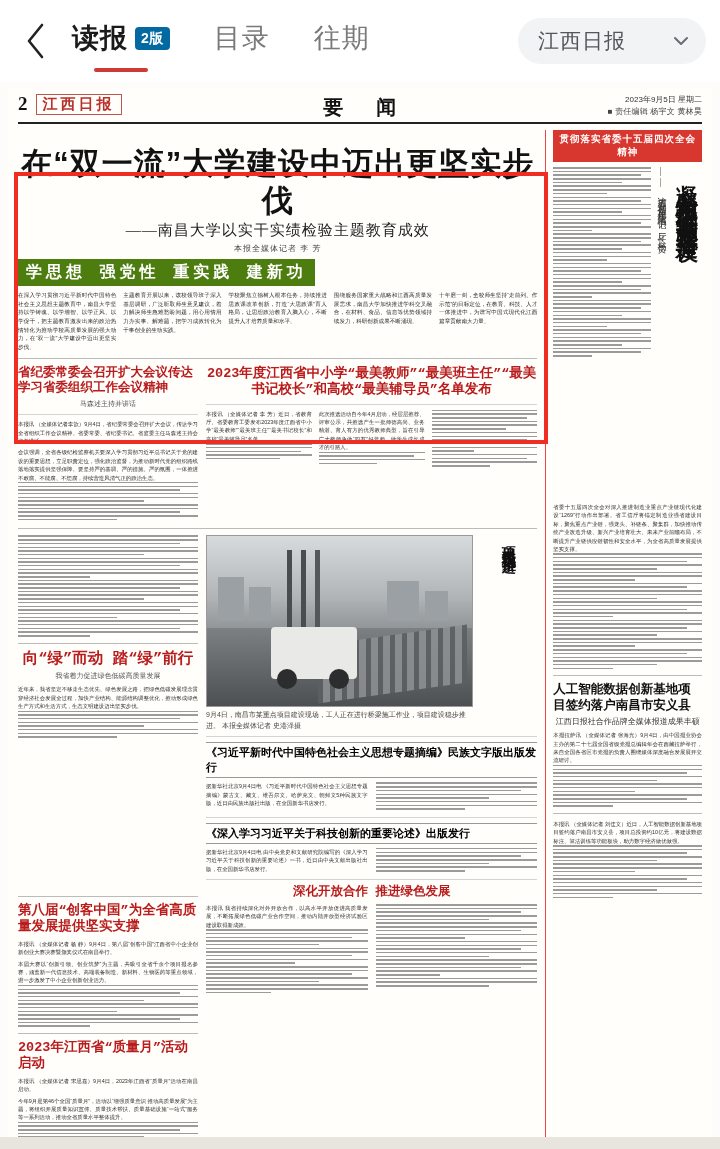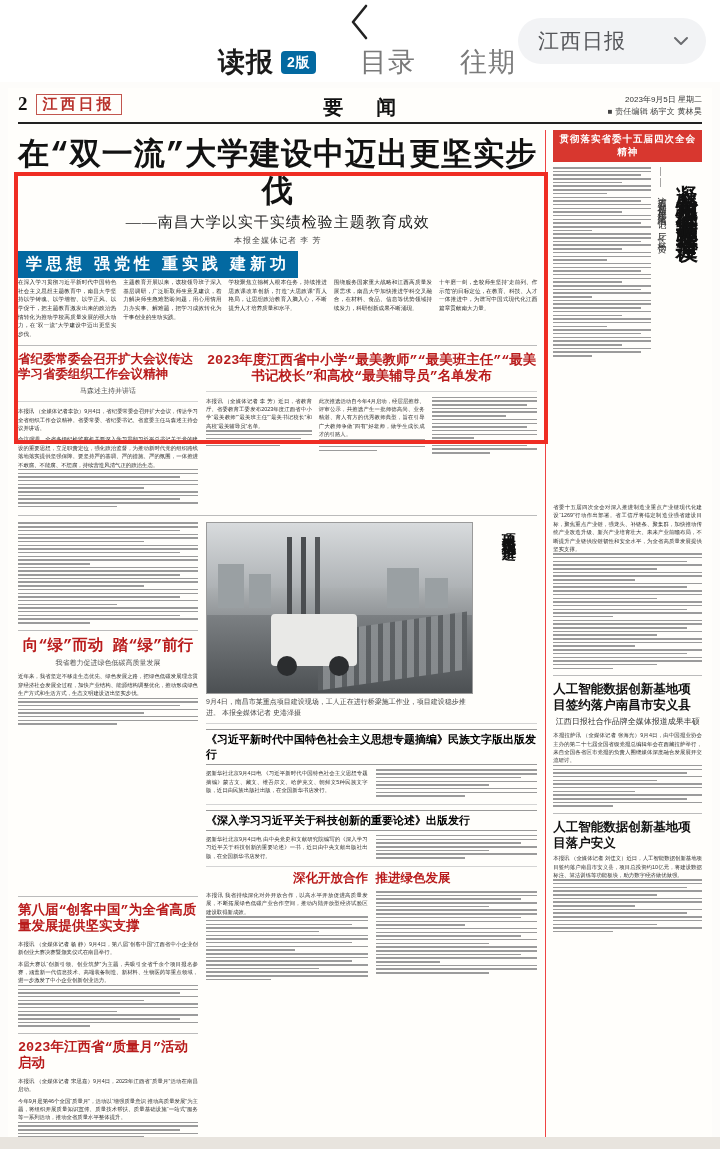--- a/index.html
+++ b/index.html
@@ -17,21 +17,20 @@
 
   
   .topbar {
     height: 82px;
     background: #ffffff;
     display: flex;
     align-items: center;
     padding: 0 14px;
     box-sizing: border-box;
     position: relative;
-    flex-direction: column;
   }
   .back-btn {
     width: 44px;
     height: 44px;
     display: flex;
     align-items: center;
     justify-content: center;
     flex: 0 0 auto;
   }
   .back-btn svg { display: block; }
@@ -180,53 +179,54 @@
   }
   .col-left { width: 524px; position: relative; }
   .col-right { width: 150px; border-left: 1px solid #ef4444; padding-left: 7px; }
 
   
   .lead {
     border-bottom: 1px solid #bbb;
     padding-bottom: 6px;
   }
   .lead-title {
-    font-family: Liberation Mono, monospace;
+    font-family: Liberation Sans, sans-serif;
     font-size: 31px;
     font-weight: 700;
     text-align: center;
     color: #121212;
     letter-spacing: 1px;
     line-height: 1.18;
-    margin: 8px 0 2px 0;
+    margin: 16px 0 2px 0;
   }
   .lead-sub {
     font-family: "Liberation Serif", serif;
     font-size: 15px;
     text-align: center;
     color: #1c1c1c;
     letter-spacing: 1px;
     margin-bottom: 3px;
   }
   .lead-byline {
     font-size: 8px;
     text-align: center;
     color: #444;
     letter-spacing: 1px;
     margin-bottom: 5px;
   }
   .lead-banner {
-    background: #0369a1;
+    background: #4d7c0f;
     color: #fff;
-    font-family: Liberation Serif, serif;
+    font-family: Liberation Mono, monospace;
     font-weight: 700;
     font-size: 16px;
     letter-spacing: 4px;
     padding: 3px 8px;
     display: inline-block;
+    margin-bottom: 5px;
   }
   .lead-body {
     display: flex;
     gap: 7px;
   }
   .lead-body .lcol { flex: 1; }
 
   
   .lines { --lh: 4px; }
   .lines span {
@@ -904,21 +904,20 @@
             <span class="s100"></span>
               <span class="s90"></span>
               <span class="s100"></span>
               <span class="s40"></span>
           </div>
         </div>
 
         <div class="sep"></div>
 
         <div>
-          <div class="r-hl">人工智能数据创新基地项目落户安义</div>
           <div style="font-size:5.4px;line-height:1.55;color:#2e2e2e;text-align:justify">本报讯 （全媒体记者 刘佳文）近日，人工智能数据创新基地项目签约落户南昌市安义县，项目总投资约10亿元，将建设数据标注、算法训练等功能板块，助力数字经济做优做强。</div>
           <div class="lines dense">
             <span class="s100"></span>
               <span class="s100"></span>
               <span class="s90"></span>
               <span class="s100"></span>
             <span class="s70"></span>
               <span class="s100"></span>
               <span class="s100"></span>
               <span class="s55"></span>

